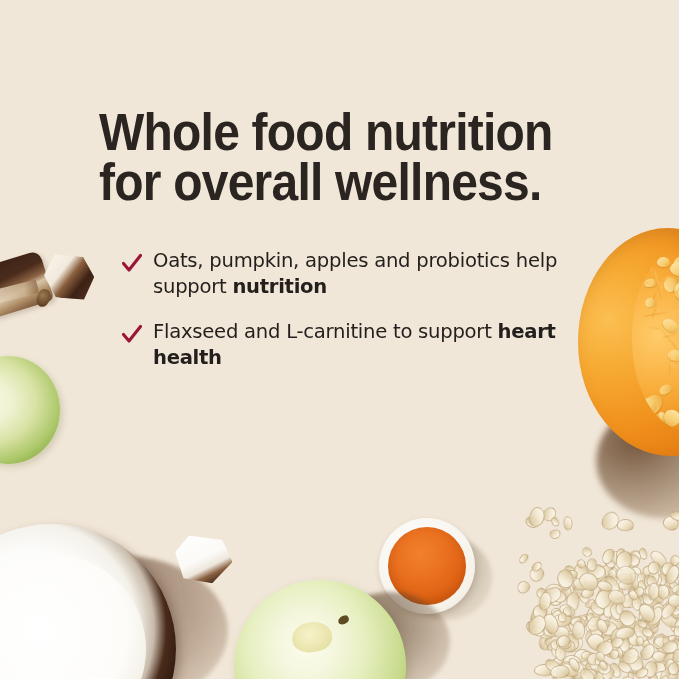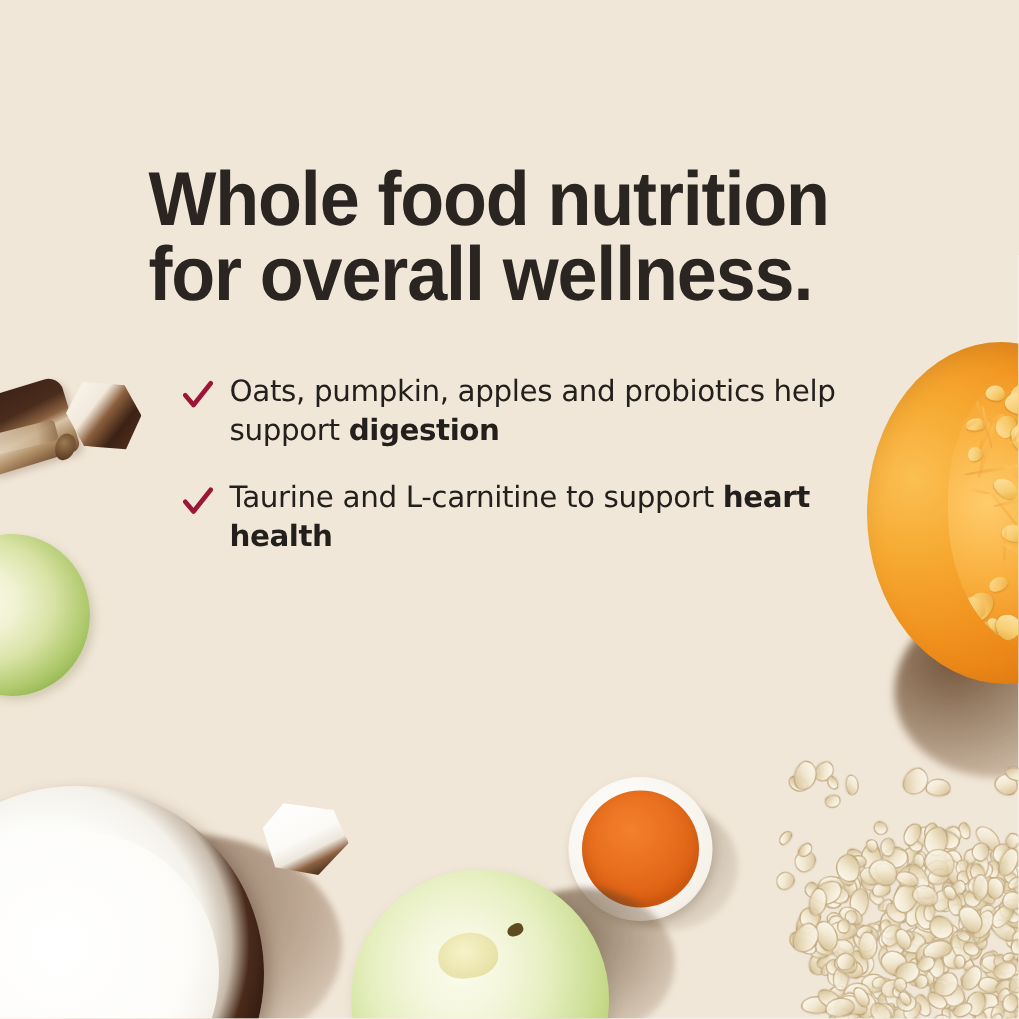--- a/index.html
+++ b/index.html
@@ -741,28 +741,28 @@
 for overall wellness.</h1>
 
     <ul class="bullets" style="list-style:none;margin:0;padding:0;">
 
       <li class="bullet">
         <span class="check-icon">
           <svg width="20" height="22" viewBox="0 0 20 22" aria-hidden="true">
             <path d="M1.5 10.5 L7 17 L18.5 2.5" fill="none" stroke="#9B1636" stroke-width="3.1" stroke-linecap="round" stroke-linejoin="round"></path>
           </svg>
         </span>
-        <span class="bullet-text"><span>Oats, pumpkin, apples and probiotics help support </span><b>digestion</b></span>
+        <span class="bullet-text"><span>Oats, pumpkin, apples and probiotics help support </span><b>nutrition</b></span>
       </li>
 
 
       <li class="bullet">
         <span class="check-icon">
           <svg width="20" height="22" viewBox="0 0 20 22" aria-hidden="true">
             <path d="M1.5 10.5 L7 17 L18.5 2.5" fill="none" stroke="#9B1636" stroke-width="3.1" stroke-linecap="round" stroke-linejoin="round"></path>
           </svg>
         </span>
-        <span class="bullet-text"><span>Taurine and L-carnitine to support </span><b>heart health</b></span>
+        <span class="bullet-text"><span>Flaxseed and L-carnitine to support </span><b>heart health</b></span>
       </li>
 
     </ul>
   </div>
 </div>
 
 </body></html>

